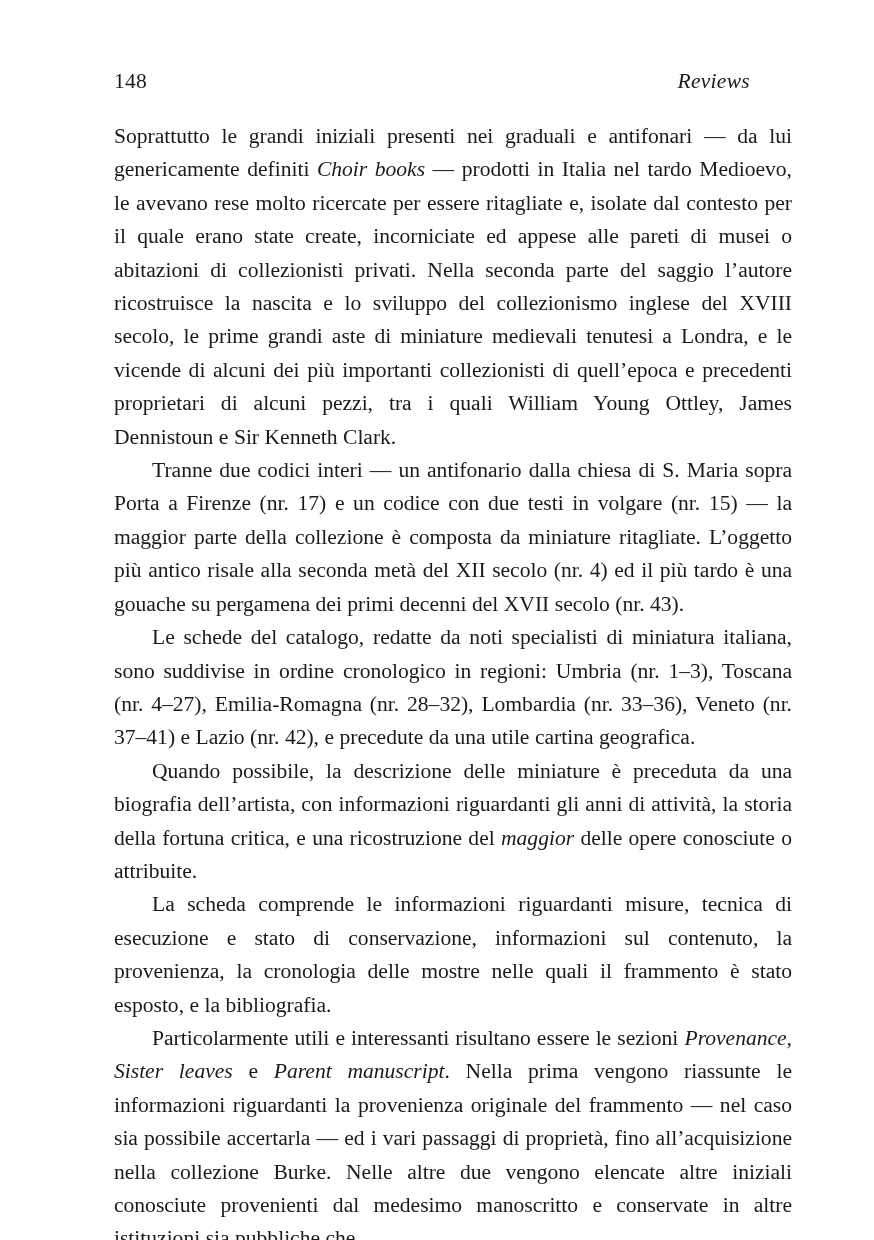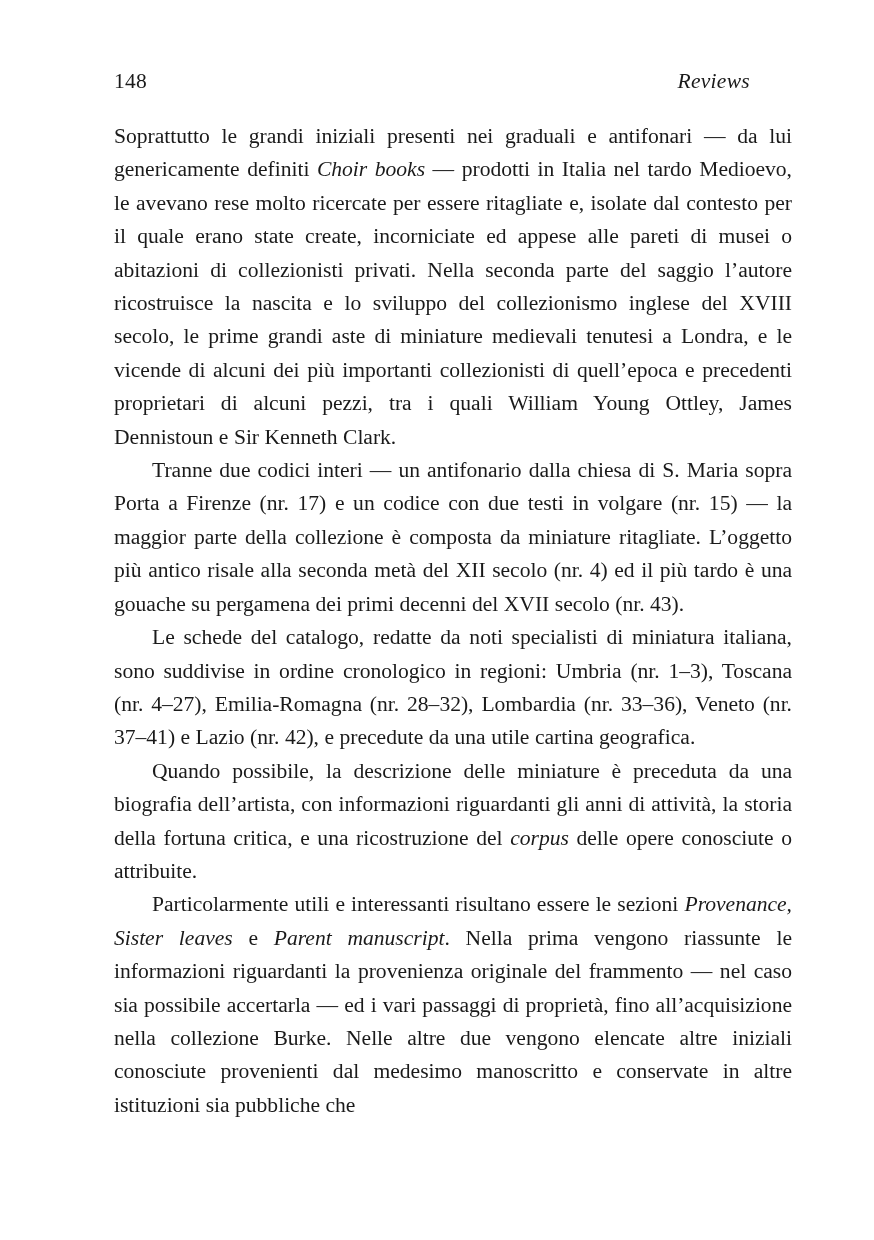--- a/index.html
+++ b/index.html
@@ -108,18 +108,19 @@
 
   <div class="running-head">
     <span class="folio">148</span>
     <span class="head-title">Reviews</span>
   </div>
 
   <div class="textblock">
       <p><span>Soprattutto le grandi iniziali presenti nei graduali e antifonari — da lui genericamente definiti </span><i>Choir books</i><span> — prodotti in Italia nel tardo Medioevo, le avevano rese molto ricercate per essere ritagliate e, isolate dal contesto per il quale erano state create, incorniciate ed appese alle pareti di musei o abitazioni di collezionisti privati. Nella seconda parte del saggio l’autore ricostruisce la nascita e lo sviluppo del collezionismo inglese del XVIII secolo, le prime grandi aste di miniature medievali tenutesi a Londra, e le vicende di alcuni dei più importanti collezionisti di quell’epoca e precedenti proprietari di alcuni pezzi, tra i quali William Young Ottley, James Dennistoun e Sir Kenneth Clark.</span></p>
       <p class="indent"><span>Tranne due codici interi — un antifonario dalla chiesa di S. Maria sopra Porta a Firenze (nr. 17) e un codice con due testi in volgare (nr. 15) — la maggior parte della collezione è composta da miniature ritagliate. L’oggetto più antico risale alla seconda metà del XII secolo (nr. 4) ed il più tardo è una gouache su pergamena dei primi decenni del XVII secolo (nr. 43).</span></p>
       <p class="indent"><span>Le schede del catalogo, redatte da noti specialisti di miniatura italiana, sono suddivise in ordine cronologico in regioni: Umbria (nr. 1–3), Toscana (nr. 4–27), Emilia-Romagna (nr. 28–32), Lombardia (nr. 33–36), Veneto (nr. 37–41) e Lazio (nr. 42), e precedute da una utile cartina geografica.</span></p>
-      <p class="indent"><span>Quando possibile, la descrizione delle miniature è preceduta da una biografia dell’artista, con informazioni riguardanti gli anni di attività, la storia della fortuna critica, e una ricostruzione del </span><i>corpus</i><span> delle opere conosciute o attribuite.</span></p>
+      <p class="indent"><span>Quando possibile, la descrizione delle miniature è preceduta da una biografia dell’artista, con informazioni riguardanti gli anni di attività, la storia della fortuna critica, e una ricostruzione del </span><i>maggior</i><span> delle opere conosciute o attribuite.</span></p>
+      <p class="indent"><span>La scheda comprende le informazioni riguardanti misure, tecnica di esecuzione e stato di conservazione, informazioni sul contenuto, la provenienza, la cronologia delle mostre nelle quali il frammento è stato esposto, e la bibliografia.</span></p>
       <p class="indent"><span>Particolarmente utili e interessanti risultano essere le sezioni </span><i>Provenance, Sister leaves</i><span> e </span><i>Parent manuscript</i><span>. Nella prima vengono riassunte le informazioni riguardanti la provenienza originale del frammento — nel caso sia possibile accertarla — ed i vari passaggi di proprietà, fino all’acquisizione nella collezione Burke. Nelle altre due vengono elencate altre iniziali conosciute provenienti dal medesimo manoscritto e conservate in altre istituzioni sia pubbliche che</span></p>
     </div>
 
 
 </div>
 
 </body></html>

